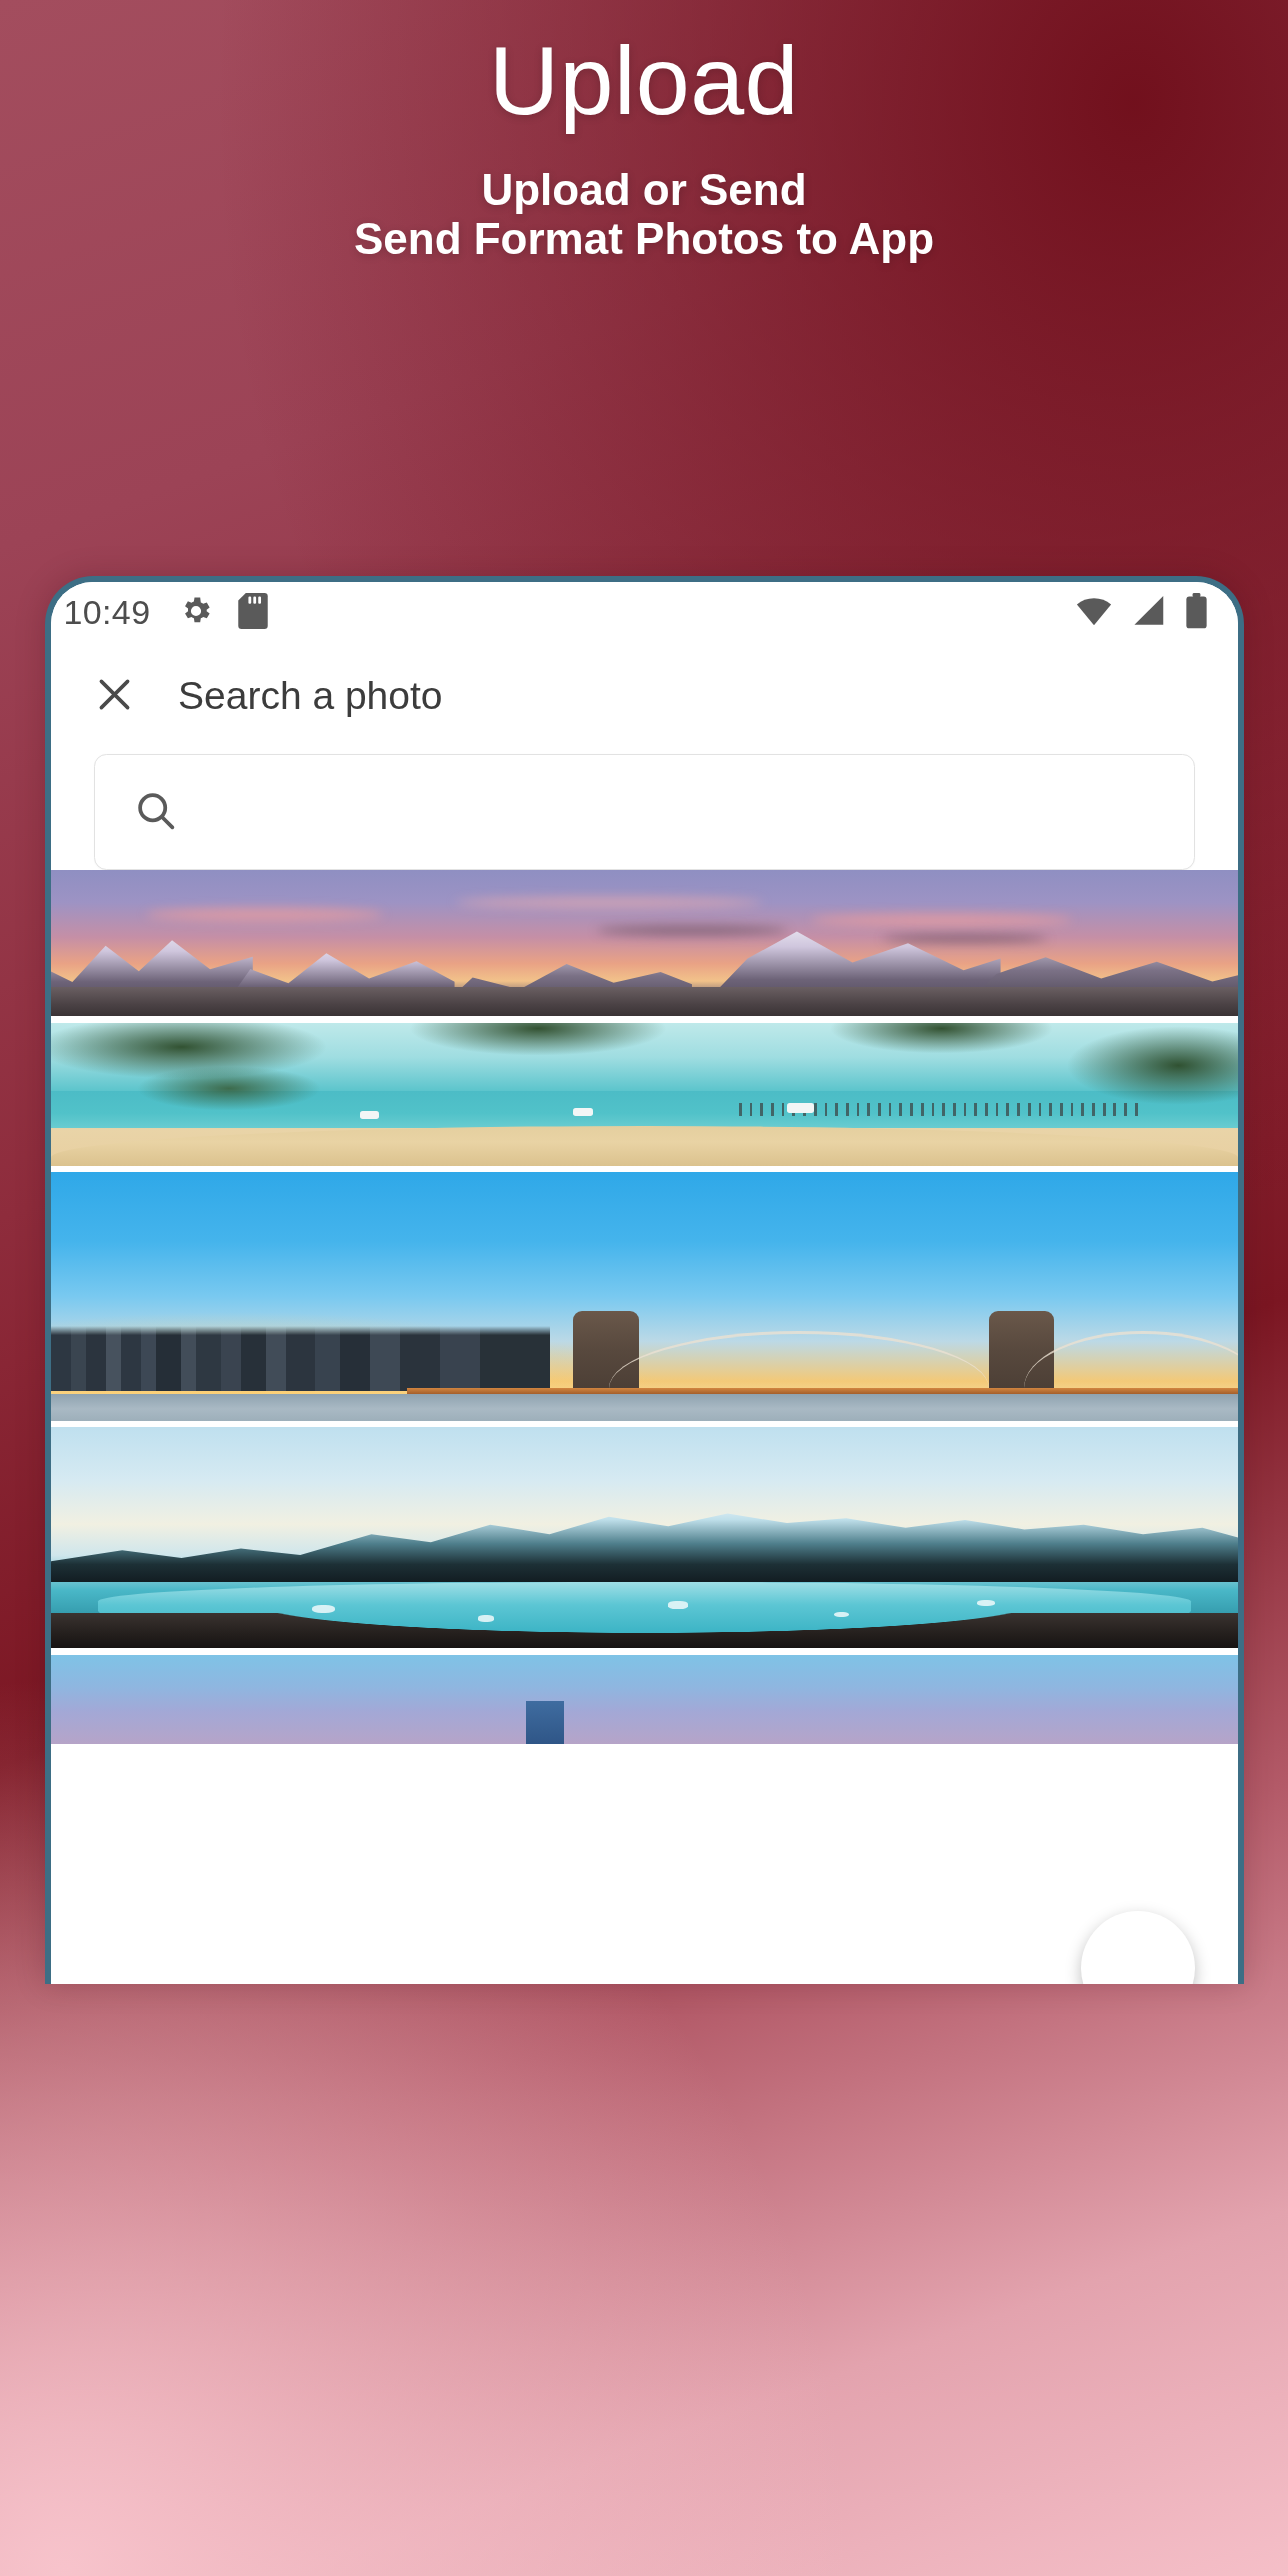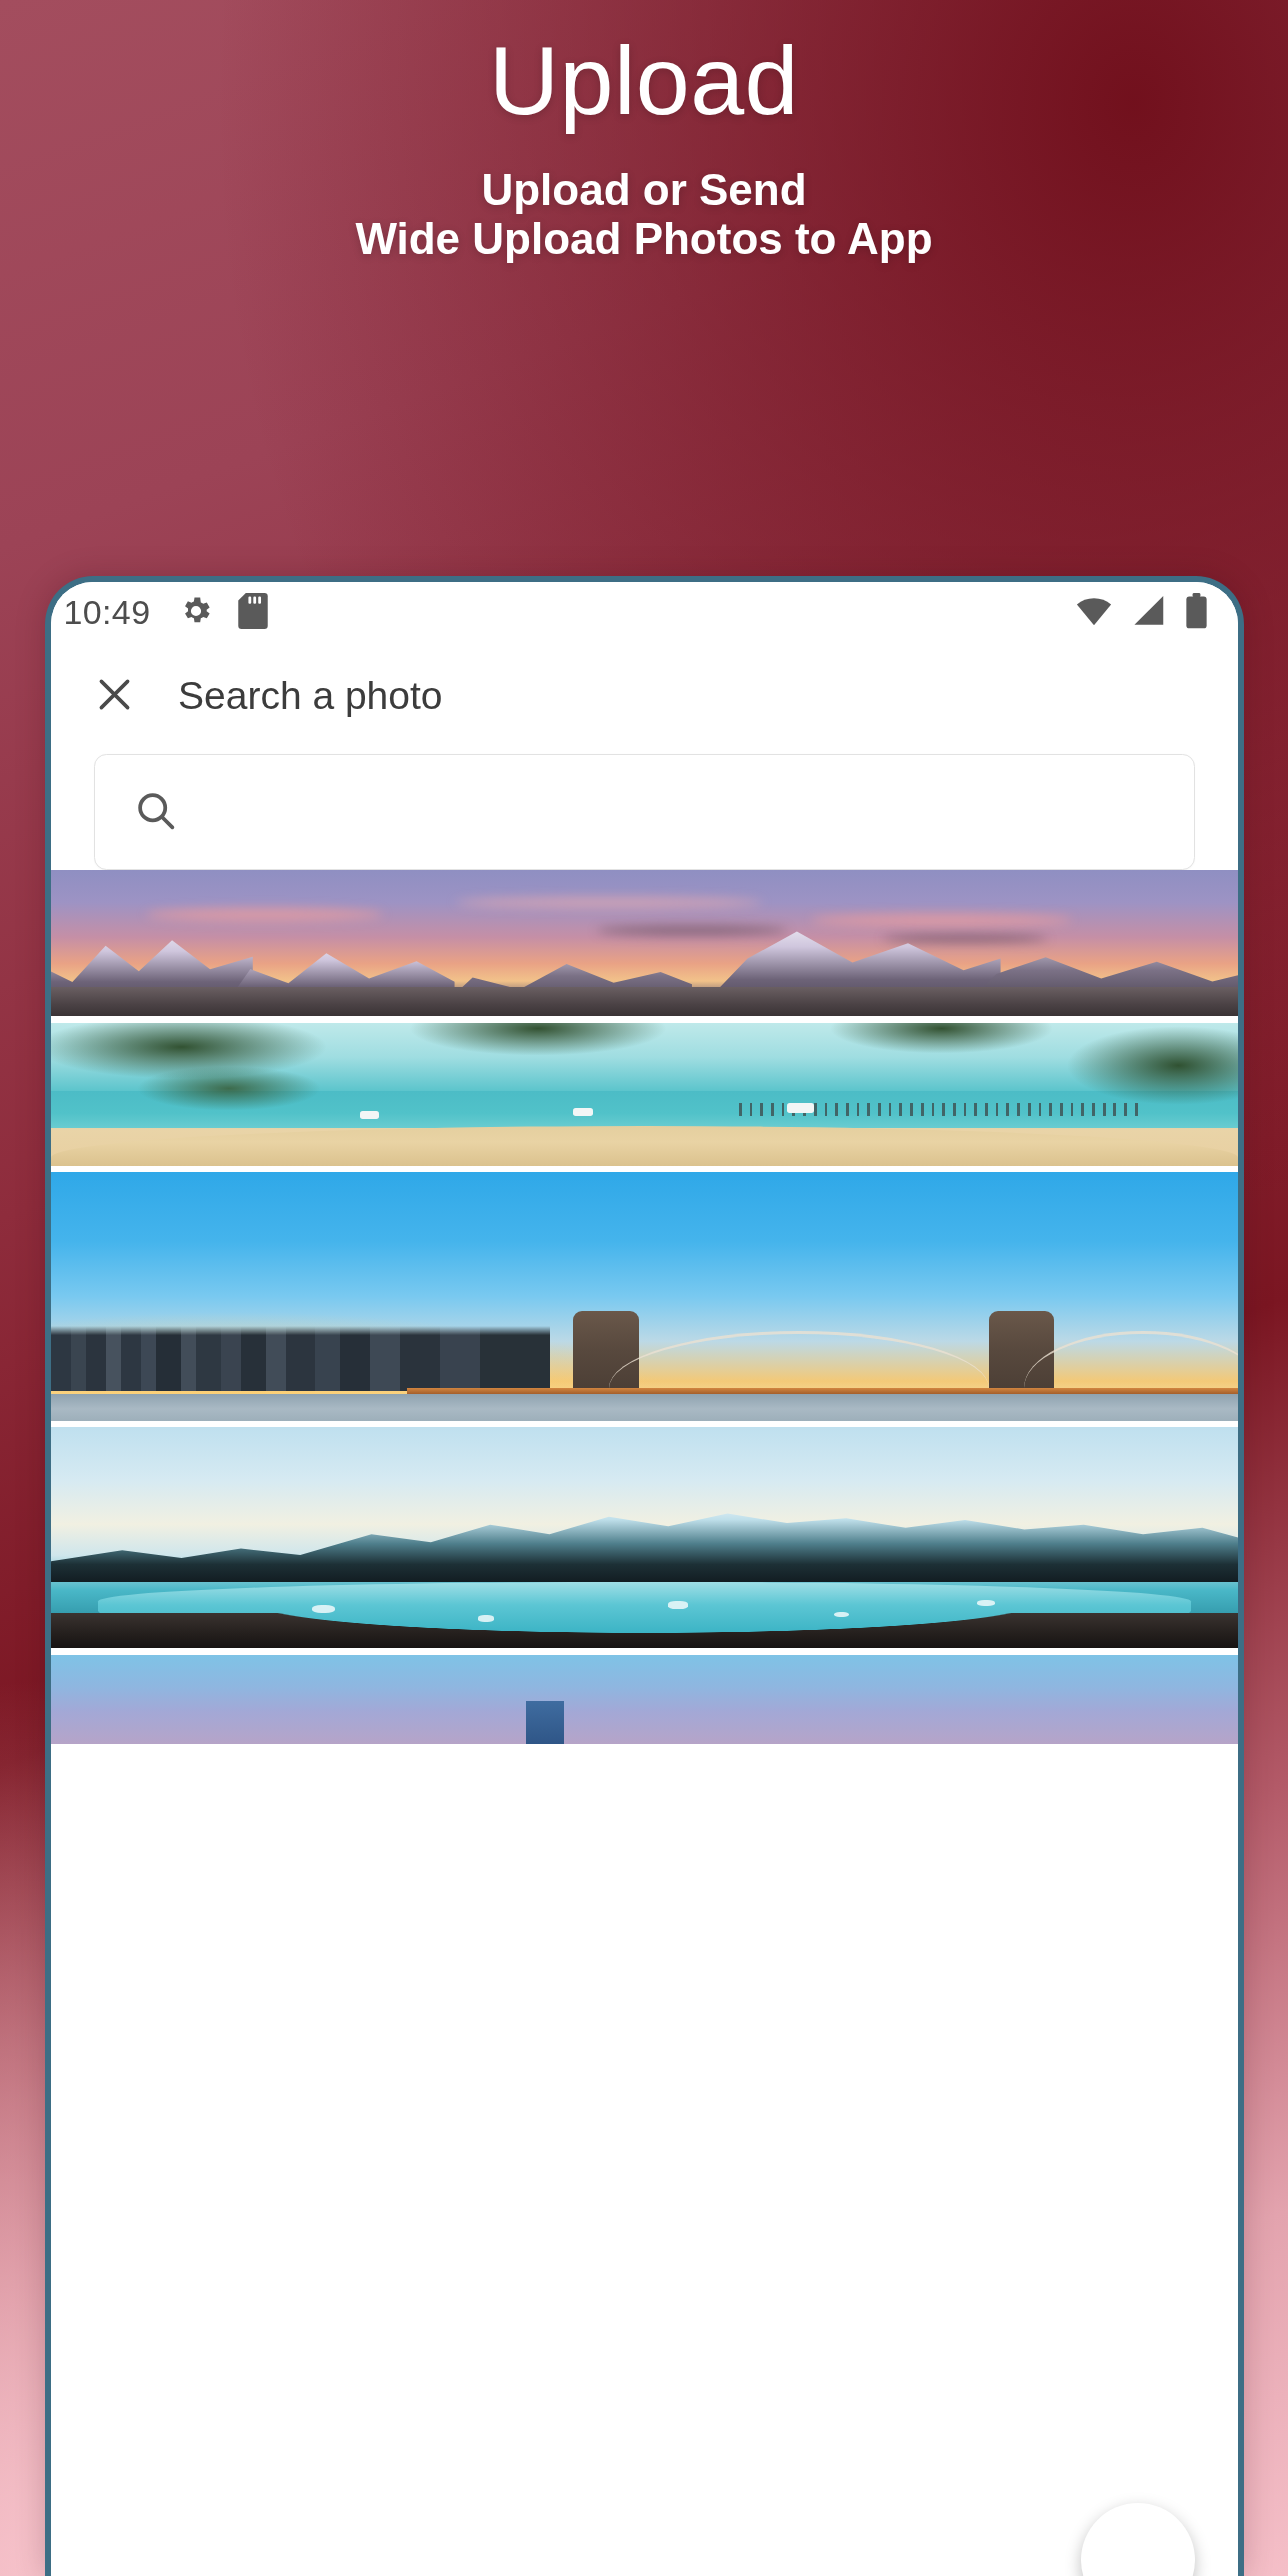--- a/index.html
+++ b/index.html
@@ -51,21 +51,21 @@
     font-weight:700;
     line-height:1.12;
     margin-top:36px;
   }
   #promo-sub .line{ display:block; }
 
   
   #phone-frame{
     position:absolute;
     left:45px; top:576px;
-    width:1199px; height:2000px;
+    width:1199px; height:1408px;
     border:6.3px solid #3d6e85;
     border-top-left-radius:48px;
     border-top-right-radius:48px;
     border-bottom:0;
     background:#ffffff;
     overflow:hidden;
     z-index:4;
     box-shadow:0 0 30px rgba(60,10,20,.22);
   }
   #phone-screen{
@@ -295,21 +295,21 @@
 </style>
 </head>
 <body>
 
 <div id="promo-bg"></div>
 
 <div class="promo-text">
   <div id="promo-title">Upload</div>
   <div id="promo-sub">
     <span class="line">Upload or Send</span>
-    <span class="line">Wide Upload Photos to App</span>
+    <span class="line">Send Format Photos to App</span>
   </div>
 </div>
 
 <div id="phone-frame">
   <div id="phone-screen">
 
     <div id="status-bar">
       <span id="status-time">10:49</span>
       <span class="status-left-icons">
         <span class="sicon">

